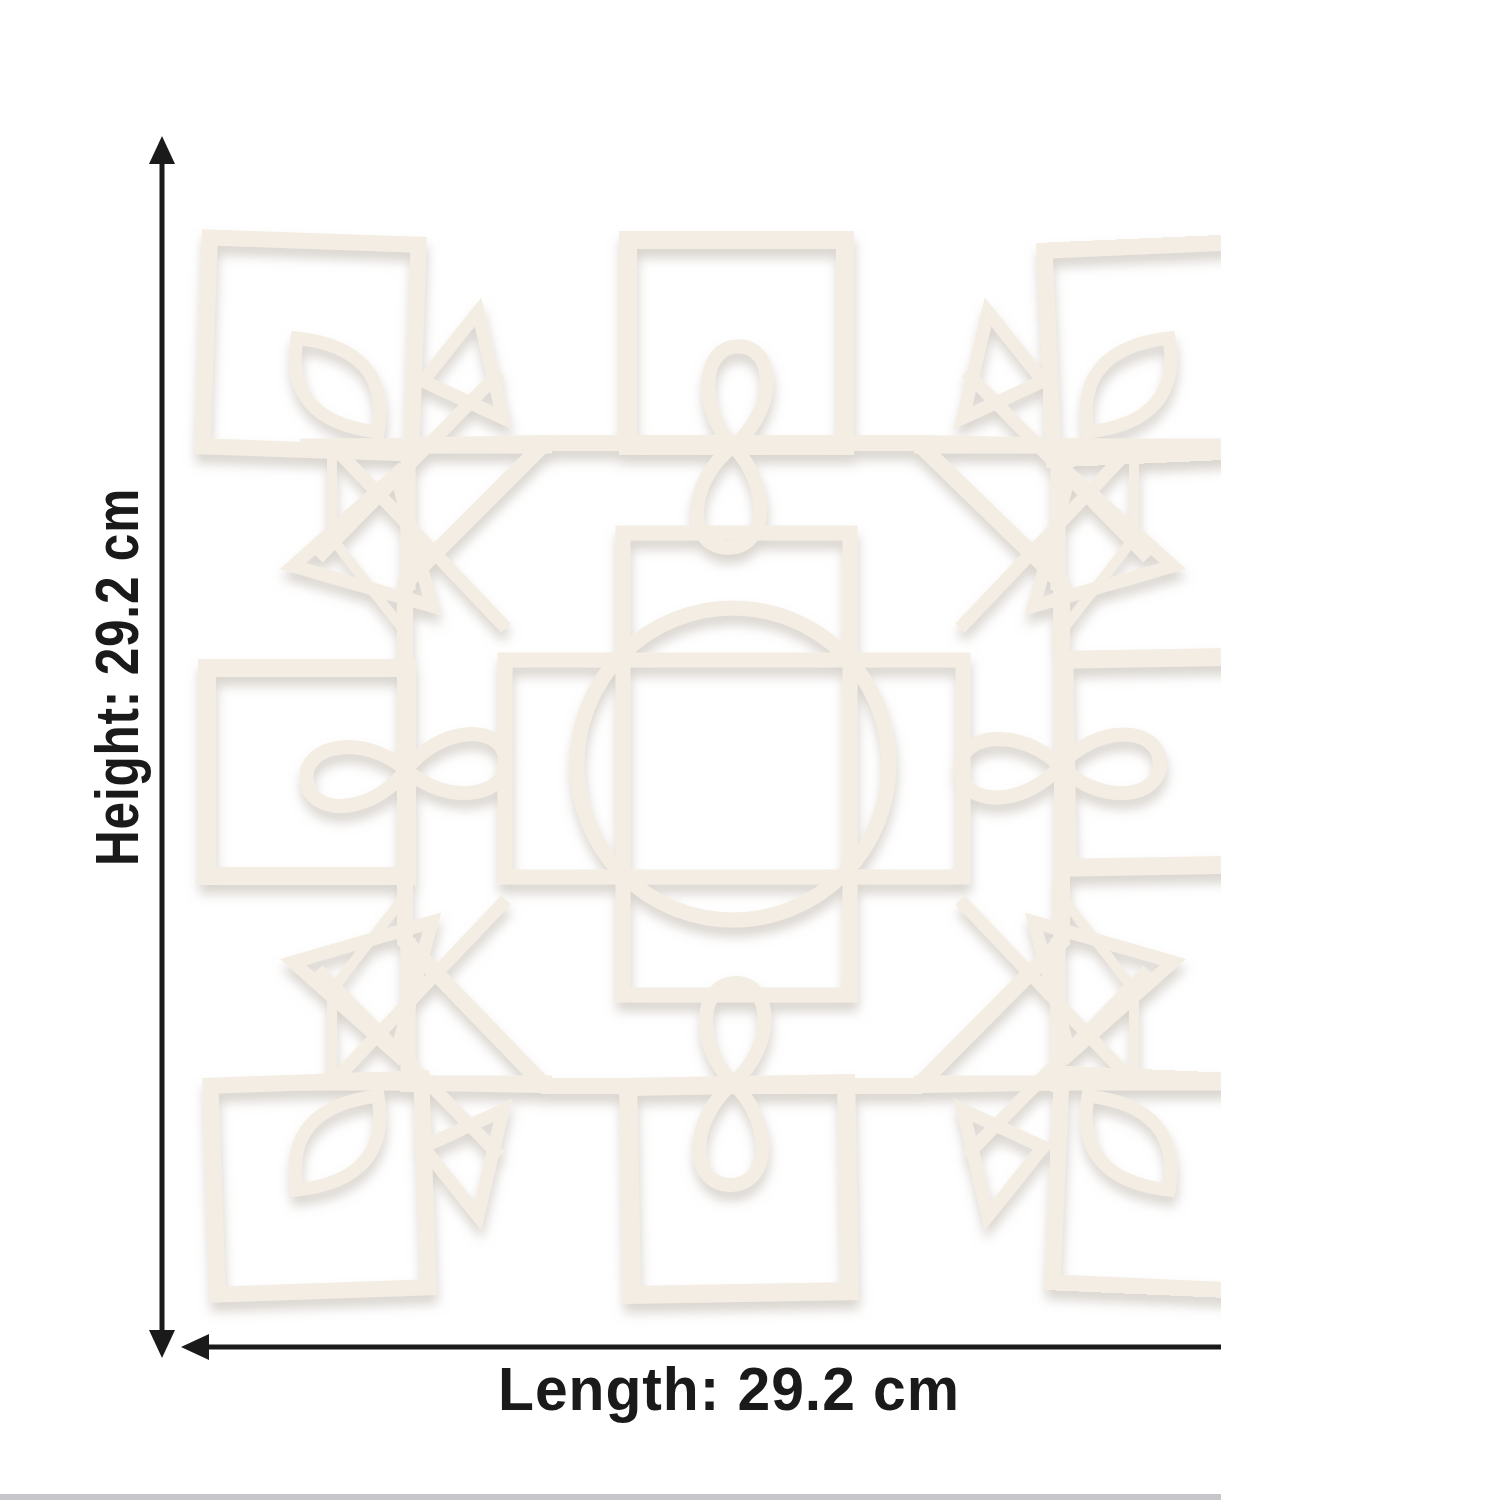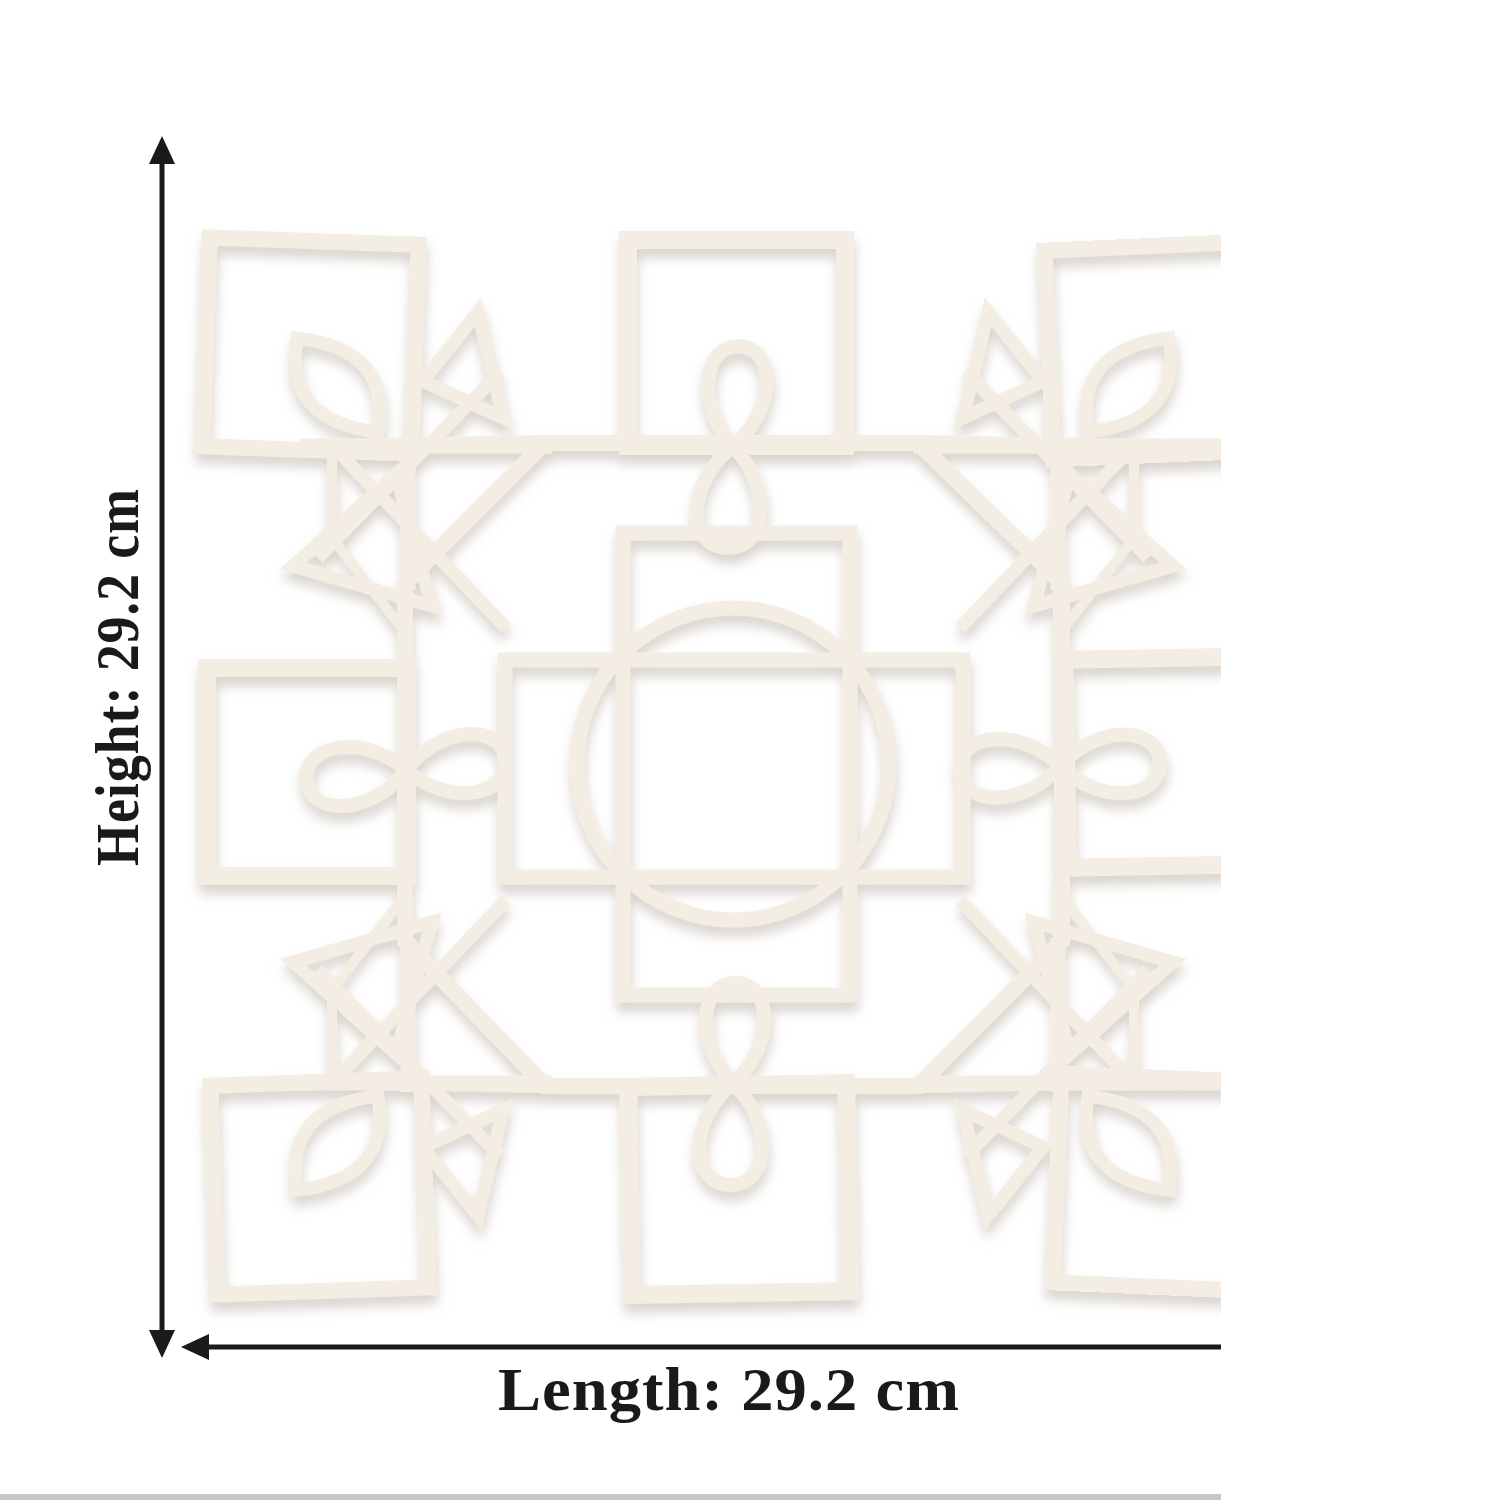--- a/index.html
+++ b/index.html
@@ -1,17 +1,17 @@
 <!DOCTYPE html>
 <html style="--background: #ffffff; --board_tan: #dca67f; --board_tan_light: #e2ac85; --line_white: #f4ede3; --annotation: #1a1a1a; --bottom_strip: #c6c6ca; --shadow: #b9b1a6;"><head>
 <meta charset="utf-8">
 <style>
   html,body{margin:0;padding:0;background:#fff;}
   #stage{position:relative;width:1221px;height:1500px;background:var(--background,#fff);overflow:hidden;
-         font-family:Liberation Serif, serif;}
+         font-family:Liberation Sans, sans-serif;}
   svg{position:absolute;left:0;top:0;}
   .tan{fill:var(--board_tan,#dca67f);}
   .tanl{fill:var(--board_tan_light,#e2ac85);}
   .ws{stroke:var(--line_white,#f4ede3);fill:none;stroke-linecap:butt;stroke-linejoin:miter;}
   .w16{stroke-width:16px;} .w15{stroke-width:15px;} .w14{stroke-width:14px;} .w13{stroke-width:13px;} .w18{stroke-width:18px;} .w10{stroke-width:10px;}
   .ann{stroke:var(--annotation,#1a1a1a);stroke-width:5px;fill:none;}
   .annfill{fill:var(--annotation,#1a1a1a);stroke:none;}
   .dimtext{fill:var(--annotation,#1a1a1a);font-weight:bold;font-size:62px;letter-spacing:1px;}
 </style>
 </head>

